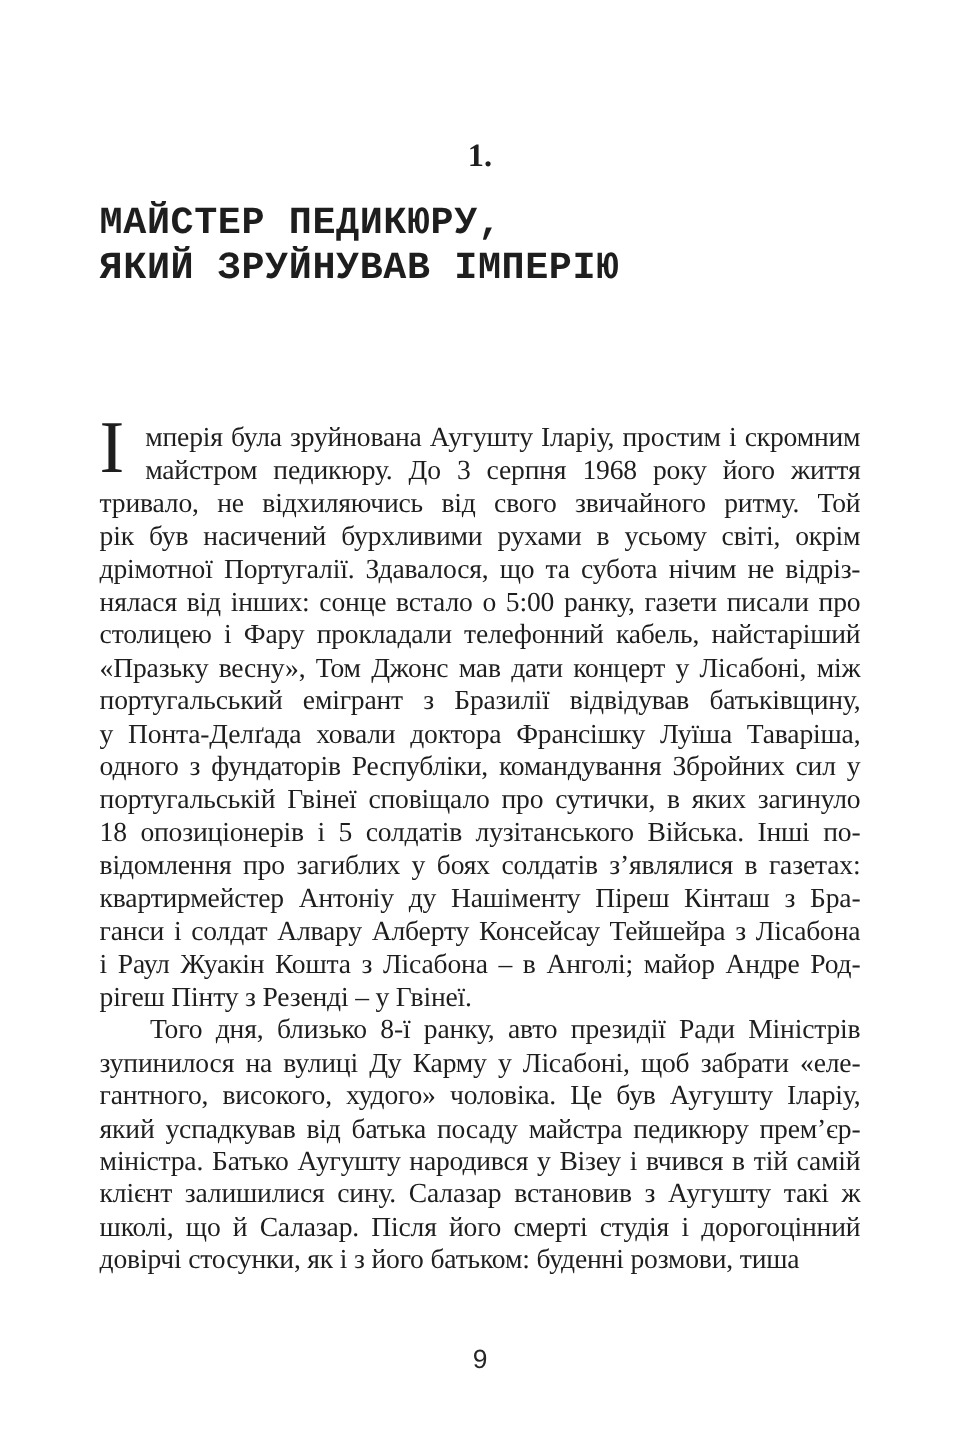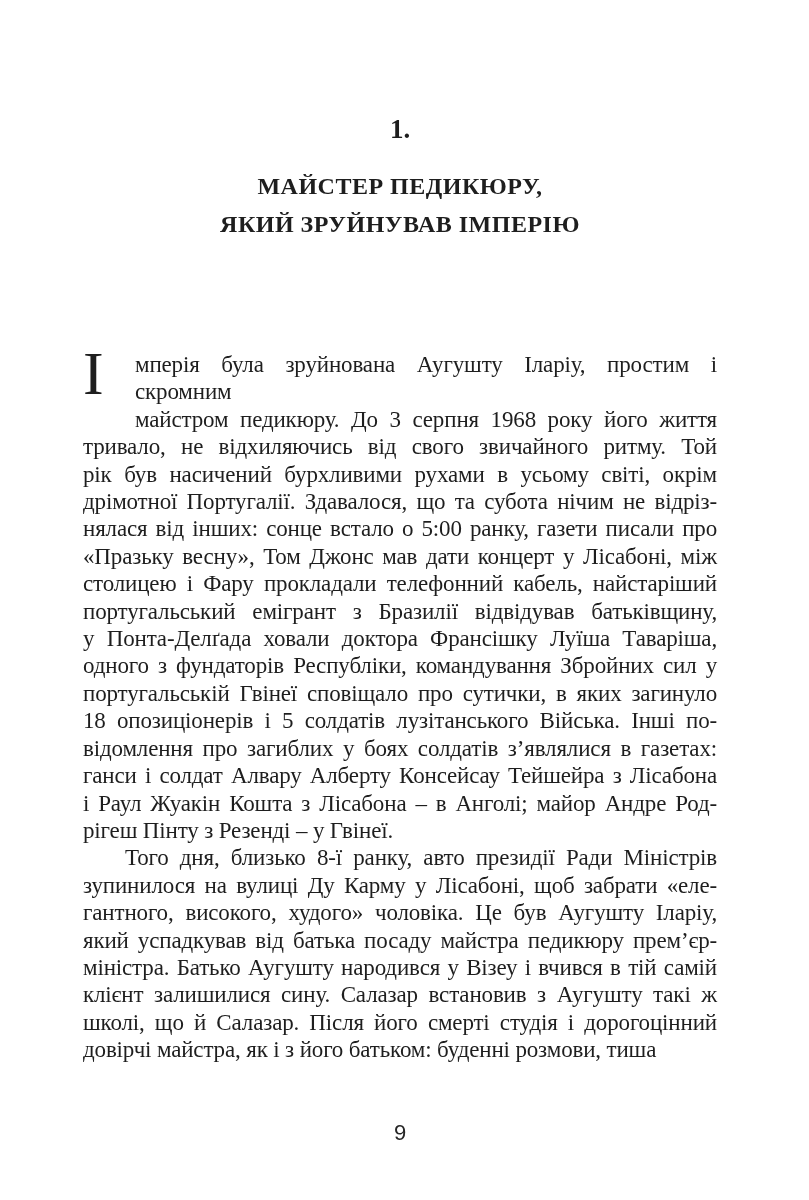--- a/index.html
+++ b/index.html
@@ -19,25 +19,25 @@
   }
   .chapter-number {
     top: 115px;
     text-align: center;
     font-weight: bold;
     font-size: 27px;
     line-height: 1.1;
   }
   .chapter-title {
     top: 167px;
-    text-align: center;
     font-weight: bold;
-    font-size: 24px;
+    font-size: 32px;
     line-height: 38px;
     letter-spacing: 0.5px;
+    font-family: Liberation Mono, monospace;
   }
   .body-text {
     top: 351px;
     font-size: 23px;
     line-height: 27.4px;
     letter-spacing: -0.15px;
     position: absolute;
   }
   .drop-cap {
     position: absolute;
@@ -46,21 +46,21 @@
     font-size: 62px;
     line-height: 58px;
     font-weight: normal;
   }
   .line {
     text-align: justify;
     text-align-last: justify;
     white-space: normal;
   }
   .line.par-end { text-align-last: left; }
-  .line.dropcap-indent { margin-left: 52px; }
+  .line.dropcap-indent { margin-left: 38px; }
   .line.first-indent { padding-left: 42px; }
   .page-number {
     top: 1120px;
     text-align: center;
     font-family: "Liberation Sans", sans-serif;
     font-size: 22px;
     color: #262626;
   }
 </style>
 </head>
@@ -75,34 +75,35 @@
 
 <div class="text-col body-text">
   <span class="drop-cap">І</span>
 
 <div class="line dropcap-indent">мперія була зруйнована Аугушту Іларіу, простим і скромним</div>
     <div class="line dropcap-indent">майстром педикюру. До 3 серпня 1968 року його життя</div>
     <div class="line">тривало, не відхиляючись від свого звичайного ритму. Той</div>
     <div class="line">рік був насичений бурхливими рухами в усьому світі, окрім</div>
     <div class="line">дрімотної Португалії. Здавалося, що та субота нічим не відріз-</div>
     <div class="line">нялася від інших: сонце встало о 5:00 ранку, газети писали про</div>
+    <div class="line">столицею і Фару прокладали телефонний кабель, найстаріший</div>
     <div class="line">«Празьку весну», Том Джонс мав дати концерт у Лісабоні, між</div>
-    <div class="line">столицею і Фару прокладали телефонний кабель, найстаріший</div>
     <div class="line">португальський емігрант з Бразилії відвідував батьківщину,</div>
     <div class="line">у Понта-Делґада ховали доктора Франсішку Луїша Таваріша,</div>
     <div class="line">одного з фундаторів Республіки, командування Збройних сил у</div>
     <div class="line">португальській Гвінеї сповіщало про сутички, в яких загинуло</div>
     <div class="line">18 опозиціонерів і 5 солдатів лузітанського Війська. Інші по-</div>
     <div class="line">відомлення про загиблих у боях солдатів з’являлися в газетах:</div>
+    <div class="line">квартирмейстер Антоніу ду Нашіменту Піреш Кінташ з Бра-</div>
     <div class="line">ганси і солдат Алвару Алберту Консейсау Тейшейра з Лісабона</div>
     <div class="line">і Раул Жуакін Кошта з Лісабона – в Анголі; майор Андре Род-</div>
     <div class="line par-end">рігеш Пінту з Резенді – у Гвінеї.</div>
     <div class="line first-indent">Того дня, близько 8-ї ранку, авто президії Ради Міністрів</div>
     <div class="line">зупинилося на вулиці Ду Карму у Лісабоні, щоб забрати «еле-</div>
     <div class="line">гантного, високого, худого» чоловіка. Це був Аугушту Іларіу,</div>
     <div class="line">який успадкував від батька посаду майстра педикюру прем’єр-</div>
     <div class="line">міністра. Батько Аугушту народився у Візеу і вчився в тій самій</div>
     <div class="line">клієнт залишилися сину. Салазар встановив з Аугушту такі ж</div>
     <div class="line">школі, що й Салазар. Після його смерті студія і дорогоцінний</div>
-    <div class="line par-end">довірчі майстра, як і з його батьком: буденні розмови, тиша</div>
+    <div class="line par-end">довірчі стосунки, як і з його батьком: буденні розмови, тиша</div>
   </div>
 
 <div class="text-col page-number">9</div>
 
 </body></html>

